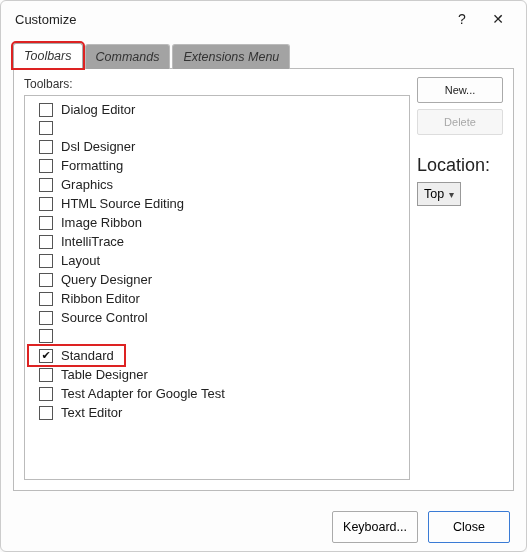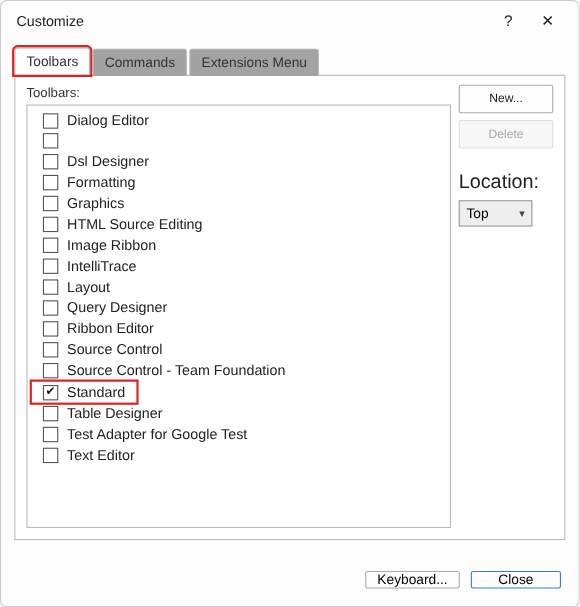--- a/index.html
+++ b/index.html
@@ -11,21 +11,21 @@
     display: flex; flex-direction: column;
     box-shadow: 0 1px 4px rgba(0,0,0,0.08);
   }
   .titlebar {
     height: 36px; display: flex; align-items: center;
     padding: 0 10px 0 14px;
   }
   .title { font-size: 13px; color: #222; flex: 1; }
   .tbtn { width: 36px; height: 28px; display:flex; align-items:center; justify-content:center; color:#222; font-size:14px; }
   .content { flex:1; padding: 6px 12px 12px 12px; display:flex; flex-direction:column; }
-  .tabrow { display:flex; gap:0; }
+  .tabrow { display:flex; gap:0;font-style:italic; }
   .tab {
     padding: 5px 10px; font-size: 12.5px; color:#333;
     border: 1px solid #bbb; border-bottom:none;
     background:#a3a3a3; position:relative; top:1px;
     border-radius: 3px 3px 0 0;
     margin-right: 2px;
   }
   .tab.active { background:#fff; border-color:#aaa; }
   .annot-highlight { outline: 2px solid #d22; outline-offset: 0px; }
   .tab.annot-highlight { top:0; }
@@ -60,29 +60,29 @@
     height:26px; border:1px solid #aaa; background:#fdfdfd;
     font-size:11px; color:#222; border-radius:2px;
     display:flex; align-items:center; justify-content:center;
   }
   .btn.disabled { color:#a8a8a8; border-color:#ddd; background:#f7f7f7; }
   .loc-label { font-size:18px; color:#222; margin-top:14px; }
   .select {
     height:24px; border:1px solid #999; background:#eee;
     font-size:12.5px; display:flex; align-items:center;
     padding:0 6px; justify-content:space-between;
-    width:67px;
+    width:44px;
   }
   .select .chev { font-size:10px; color:#444; }
   .footer {
     height:48px; display:flex; align-items:center; justify-content:flex-end;
     gap:10px; padding: 0 16px; border-top: none;
   }
   .fbtn {
-    min-width:82px; height:16px; border:1px solid #aaa; background:#fdfdfd;
+    min-width:82px; height:32px; border:1px solid #aaa; background:#fdfdfd;
     font-size:12.5px; border-radius:2px;
     display:flex; align-items:center; justify-content:center; padding:0 10px;
   }
   .fbtn.primary-outline { border:1px solid #3a7bd5; }
   .item-wrap.annot-highlight { display:inline-flex; padding-right:4px; }
 </style>
 </head>
 <body>
 
 <div class="window">
@@ -137,21 +137,20 @@
                 <span class="cb"></span>
                 <span>Query Designer</span>
               </div><div class="item">
                 <span class="cb"></span>
                 <span>Ribbon Editor</span>
               </div><div class="item">
                 <span class="cb"></span>
                 <span>Source Control</span>
               </div><div class="item">
                 <span class="cb"></span>
-                <span>Source Control - Team Foundation</span>
               </div><span class="item-wrap annot-highlight">
                 <div class="item">
                   <span class="cb checked"></span>
                   <span>Standard</span>
                 </div>
               </span><div class="item">
                 <span class="cb"></span>
                 <span>Table Designer</span>
               </div><div class="item">
                 <span class="cb"></span>

